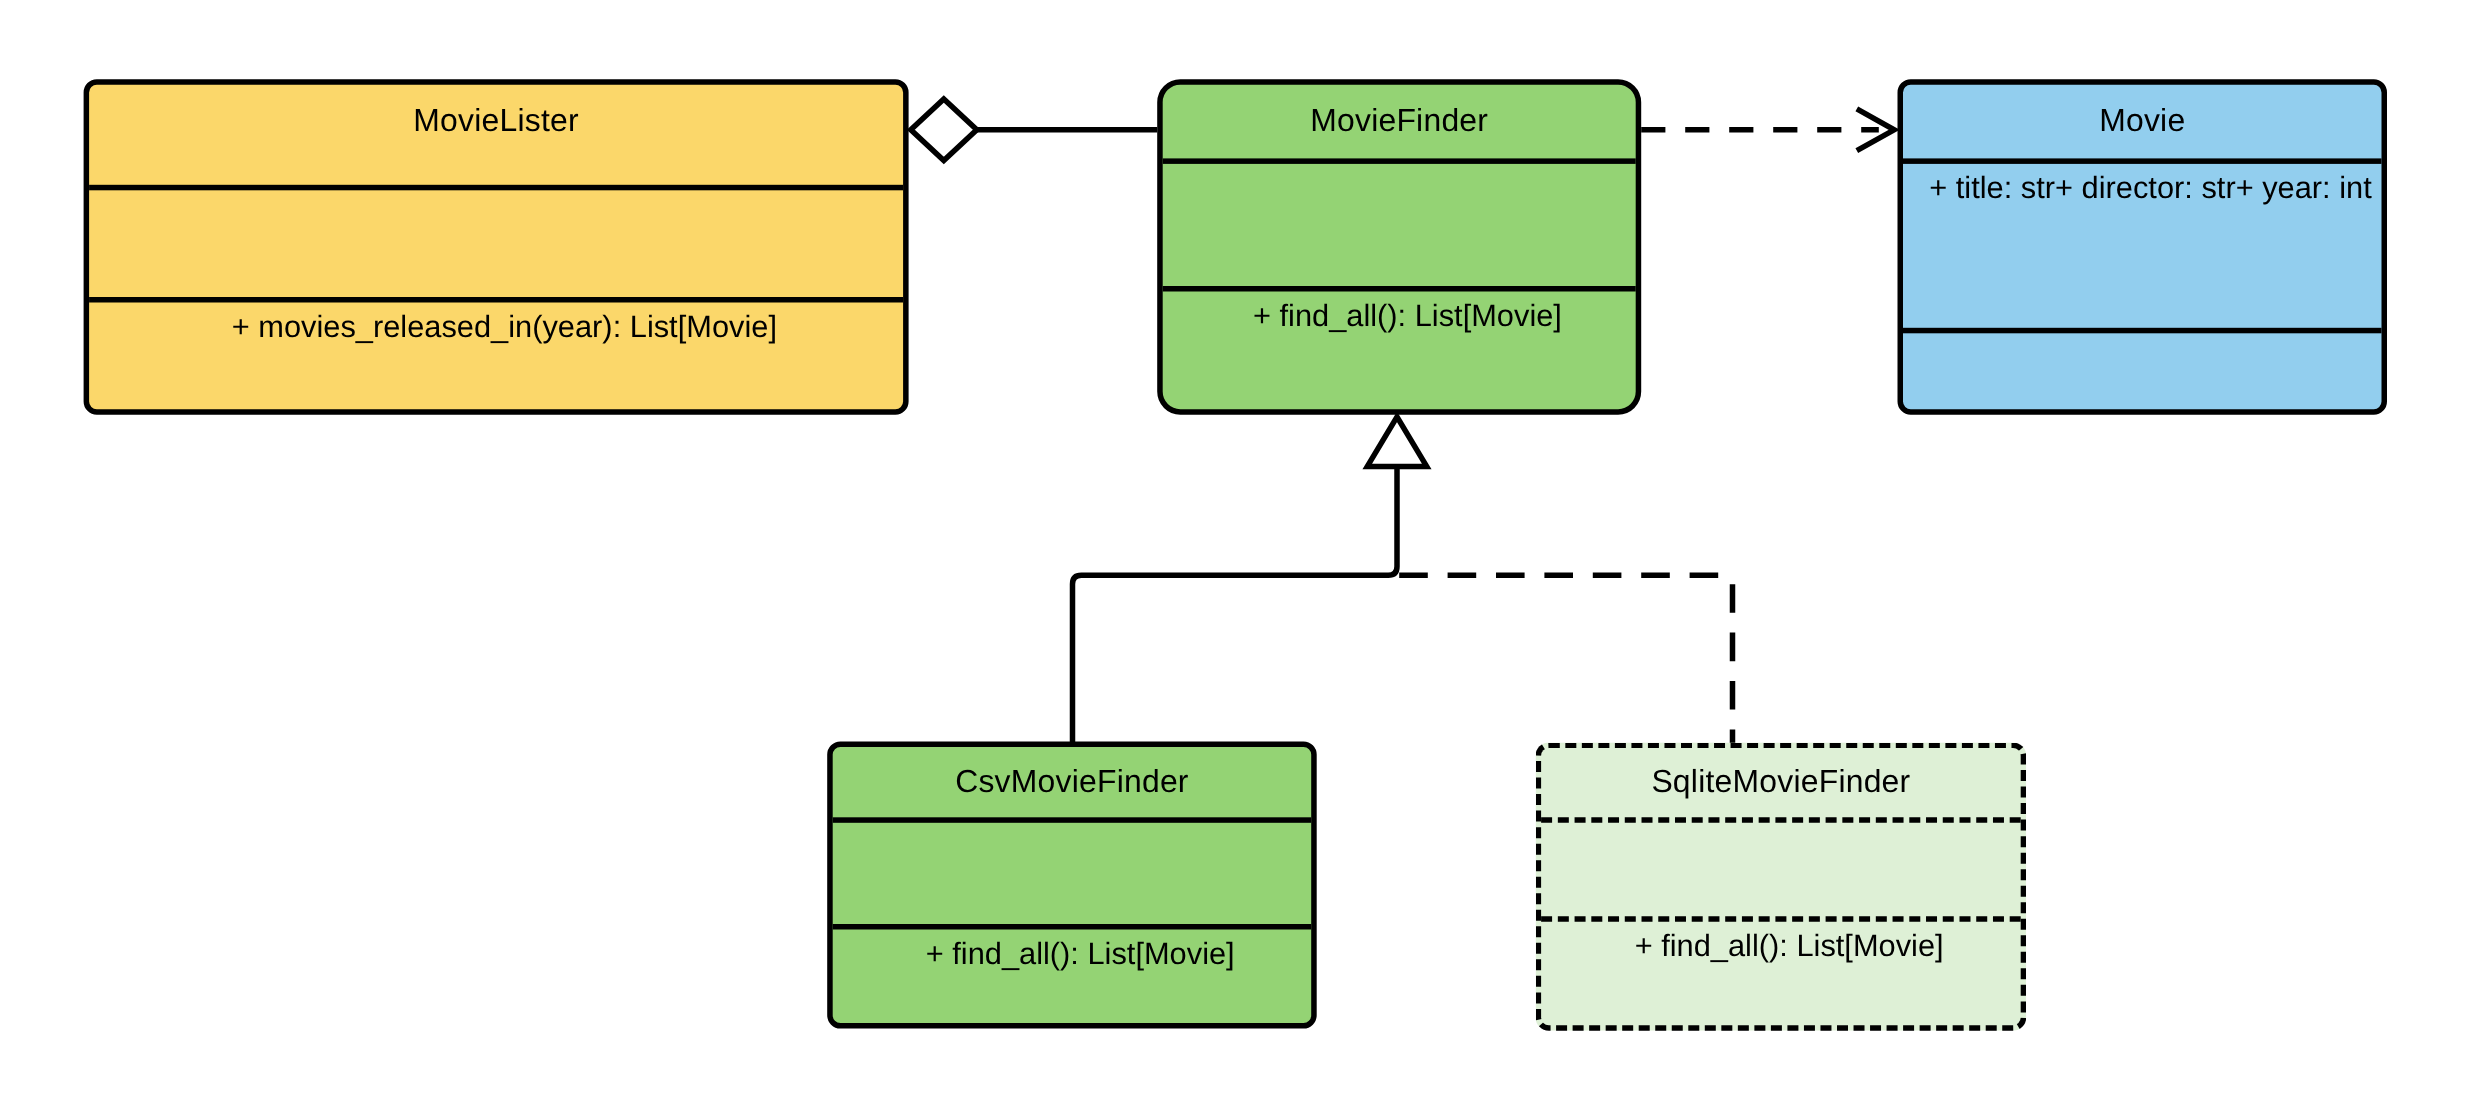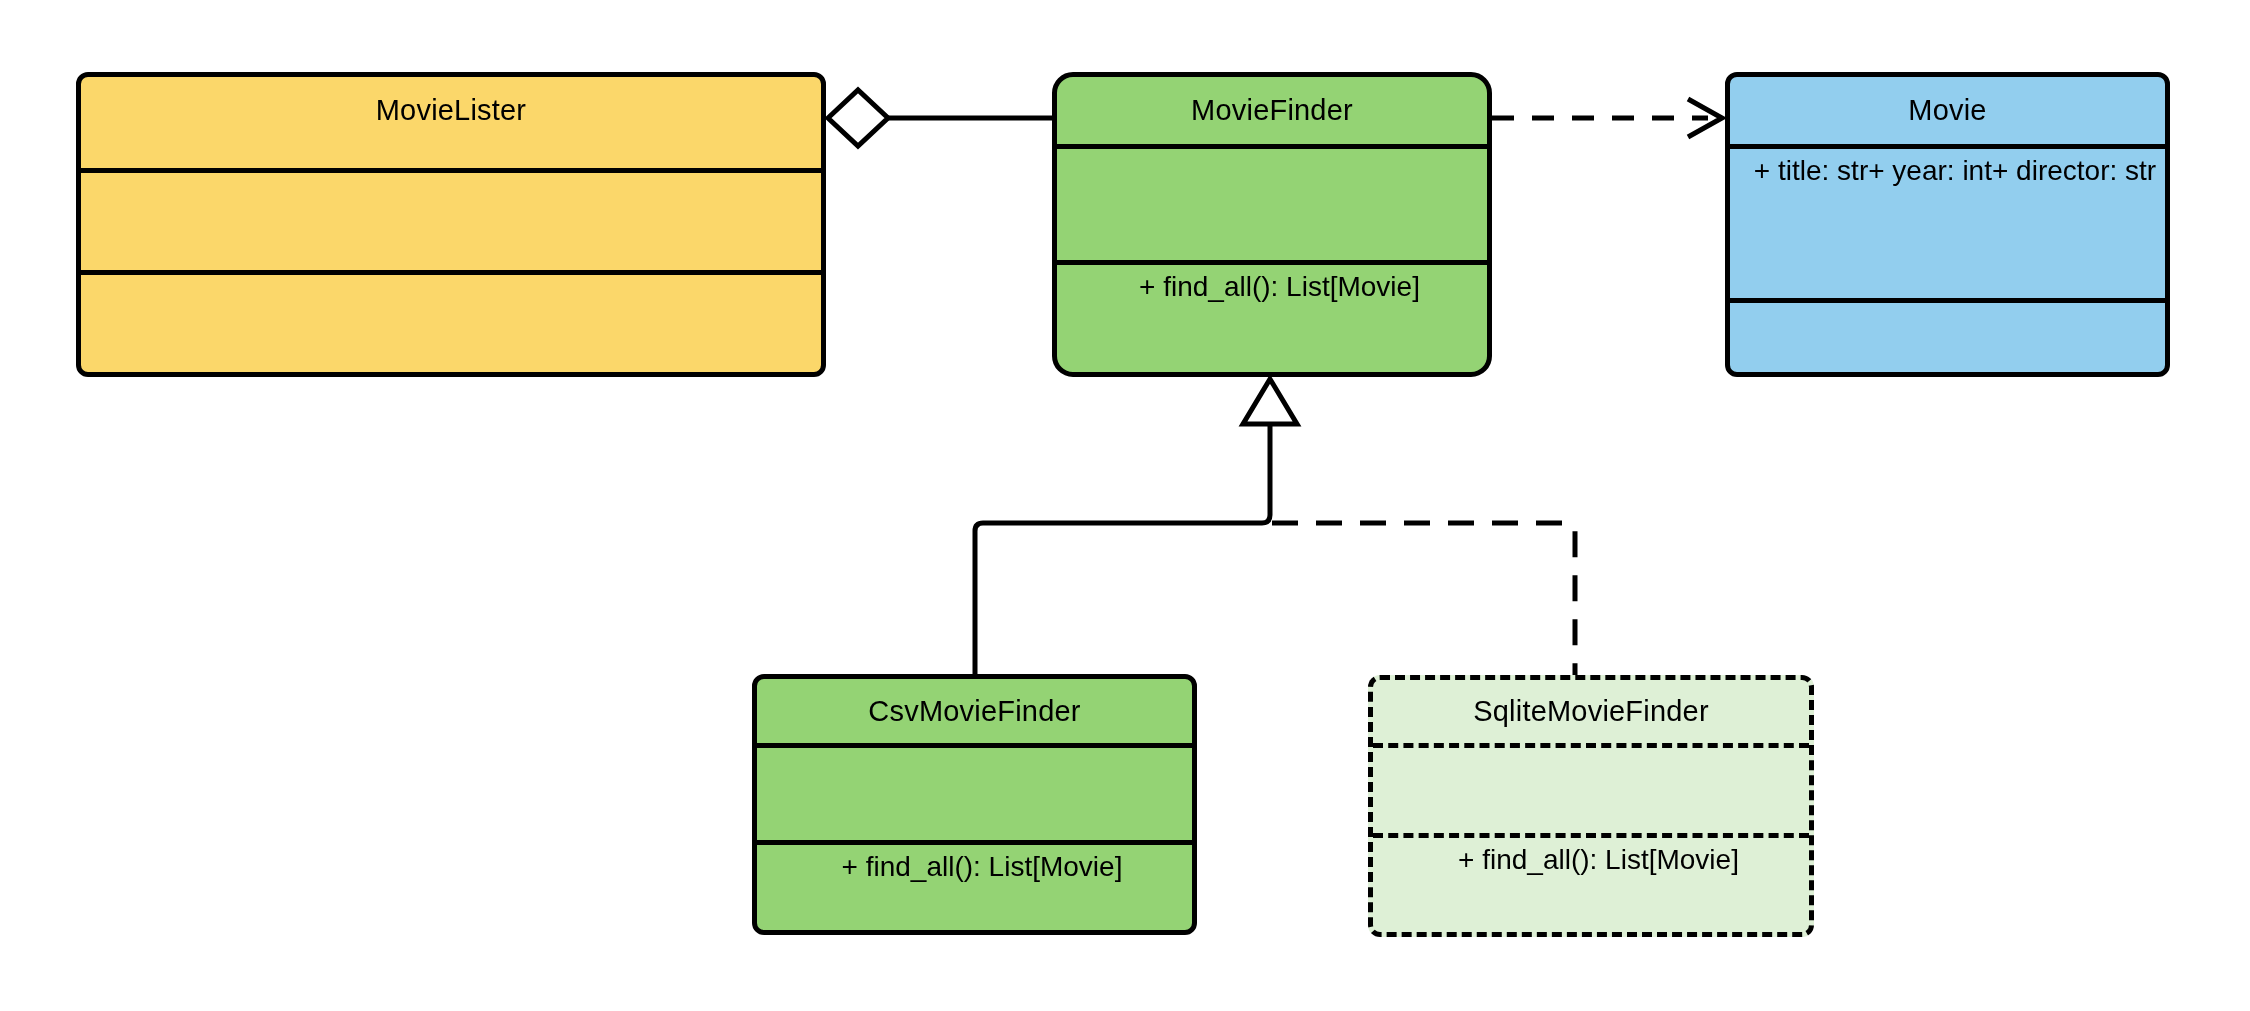--- a/index.html
+++ b/index.html
@@ -56,56 +56,57 @@
     <path d="M1272 523 L1567 523 Q1575 523 1575 531 L1575 678" fill="none" stroke="#000" stroke-width="5" stroke-dasharray="26 18"></path>
     <polygon points="1270,379 1243,424 1297,424" fill="#ffffff" stroke="#000" stroke-width="5"></polygon>
   </svg>
 
   <div class="uml-class" style="left: 76px; top: 72px; width: 750px; height: 305px; gap: 24px; --fill: #FBD76A; --bstyle: solid;">
     <div class="cmp title" style="height:67px">
       <span>MovieLister</span>
     </div>
     <div class="cmp members" style="height:78px"></div>
     <div class="cmp members grow">
+      <div class="member">+ movies_released_in(year): List[Movie]</div>
     </div>
   </div>
 
   <div class="uml-class" style="left: 1052px; top: 72px; width: 440px; height: 305px; border-radius: 21px; --fill: #94D374; --bstyle: solid;">
     <div class="cmp title" style="height:67px">
       <span>MovieFinder</span>
     </div>
     <div class="cmp members" style="height:116px"></div>
     <div class="cmp members grow">
       <div class="member">+ find_all(): List[Movie]</div>
     </div>
   </div>
 
   <div class="uml-class" style="left: 1725px; top: 72px; width: 445px; height: 305px; --fill: #92CEEE; --bstyle: solid;">
     <div class="cmp title" style="height:67px">
       <span>Movie</span>
     </div>
     <div class="cmp members" style="height:154px">
       <div class="member">+ title: str</div>
+      <div class="member">+ director: str</div>
       <div class="member">+ year: int</div>
-      <div class="member">+ director: str</div>
     </div>
     <div class="cmp members grow"></div>
   </div>
 
   <div class="uml-class" style="left: 752px; top: 674px; width: 445px; height: 261px; --fill: #94D374; --bstyle: solid;">
     <div class="cmp title" style="height:64px">
       <span>CsvMovieFinder</span>
     </div>
     <div class="cmp members" style="height:97px"></div>
     <div class="cmp members grow">
       <div class="member">+ find_all(): List[Movie]</div>
     </div>
   </div>
 
-  <div class="uml-class" style="left: 1368px; top: 675px; width: 446px; height: 262px; --fill: #DEF0D6; --bstyle: dashed;">
+  <div class="uml-class" style="left: 1396px; top: 675px; width: 446px; height: 262px; --fill: #DEF0D6; --bstyle: dashed;">
     <div class="cmp title" style="height:63px">
       <span>SqliteMovieFinder</span>
     </div>
     <div class="cmp members" style="height:90px"></div>
     <div class="cmp members grow">
       <div class="member">+ find_all(): List[Movie]</div>
     </div>
   </div>
 
 </div>

